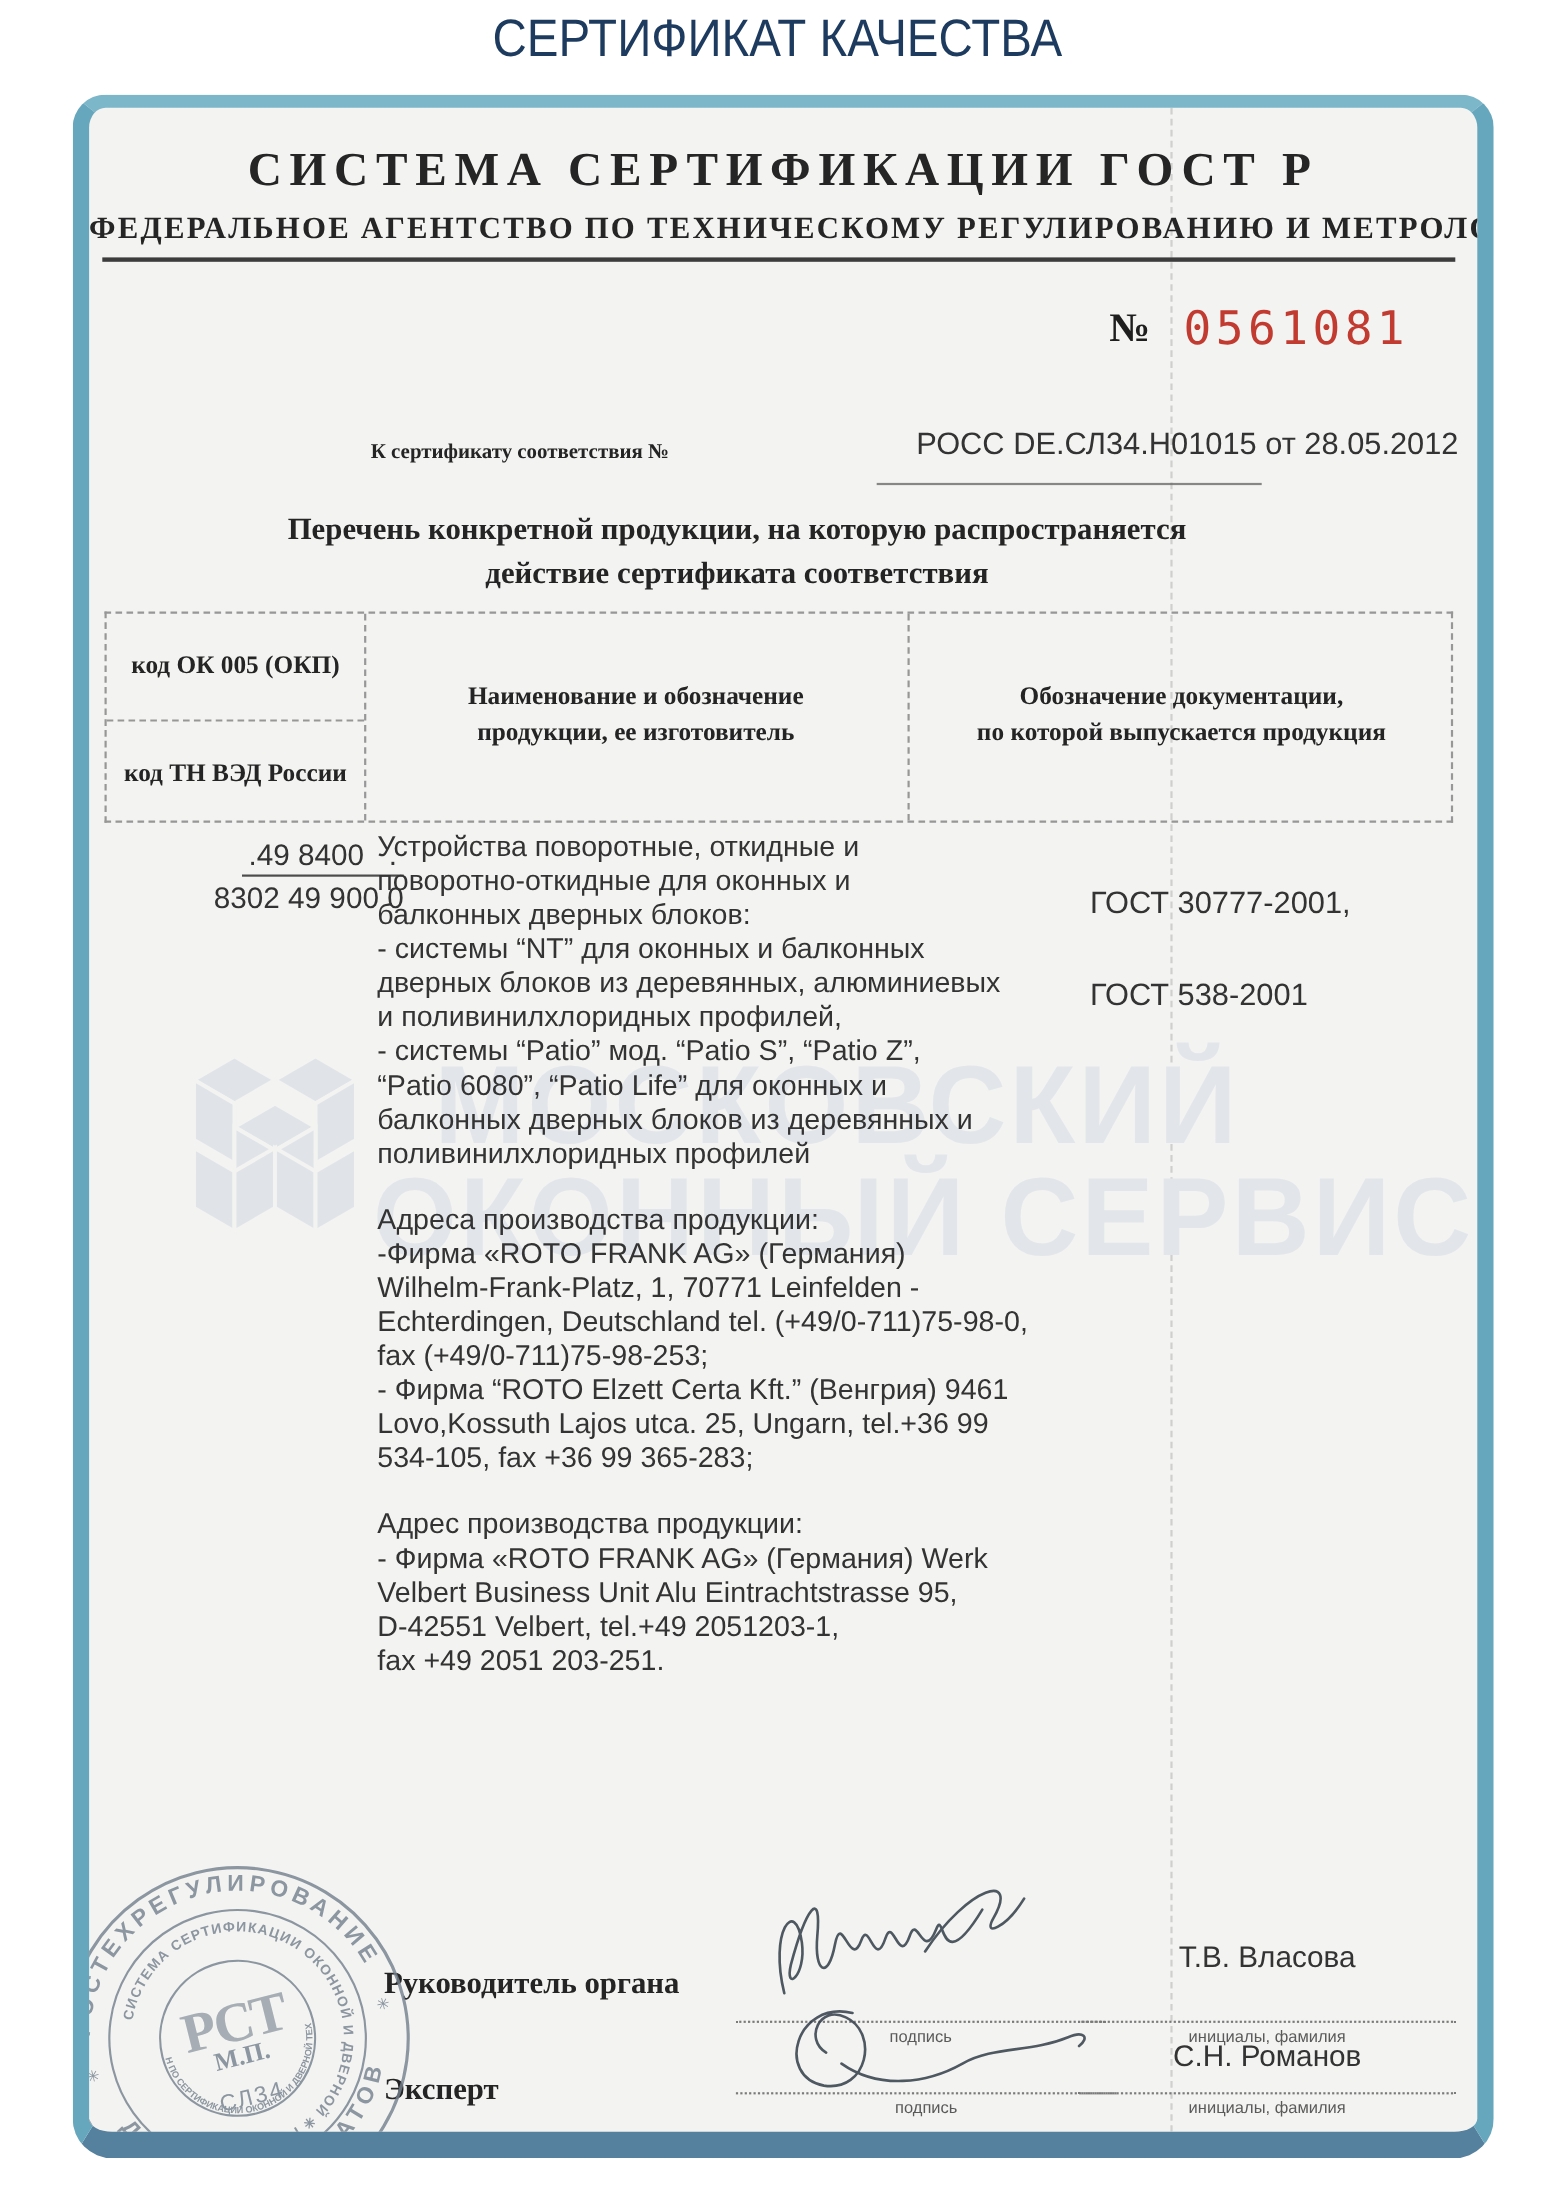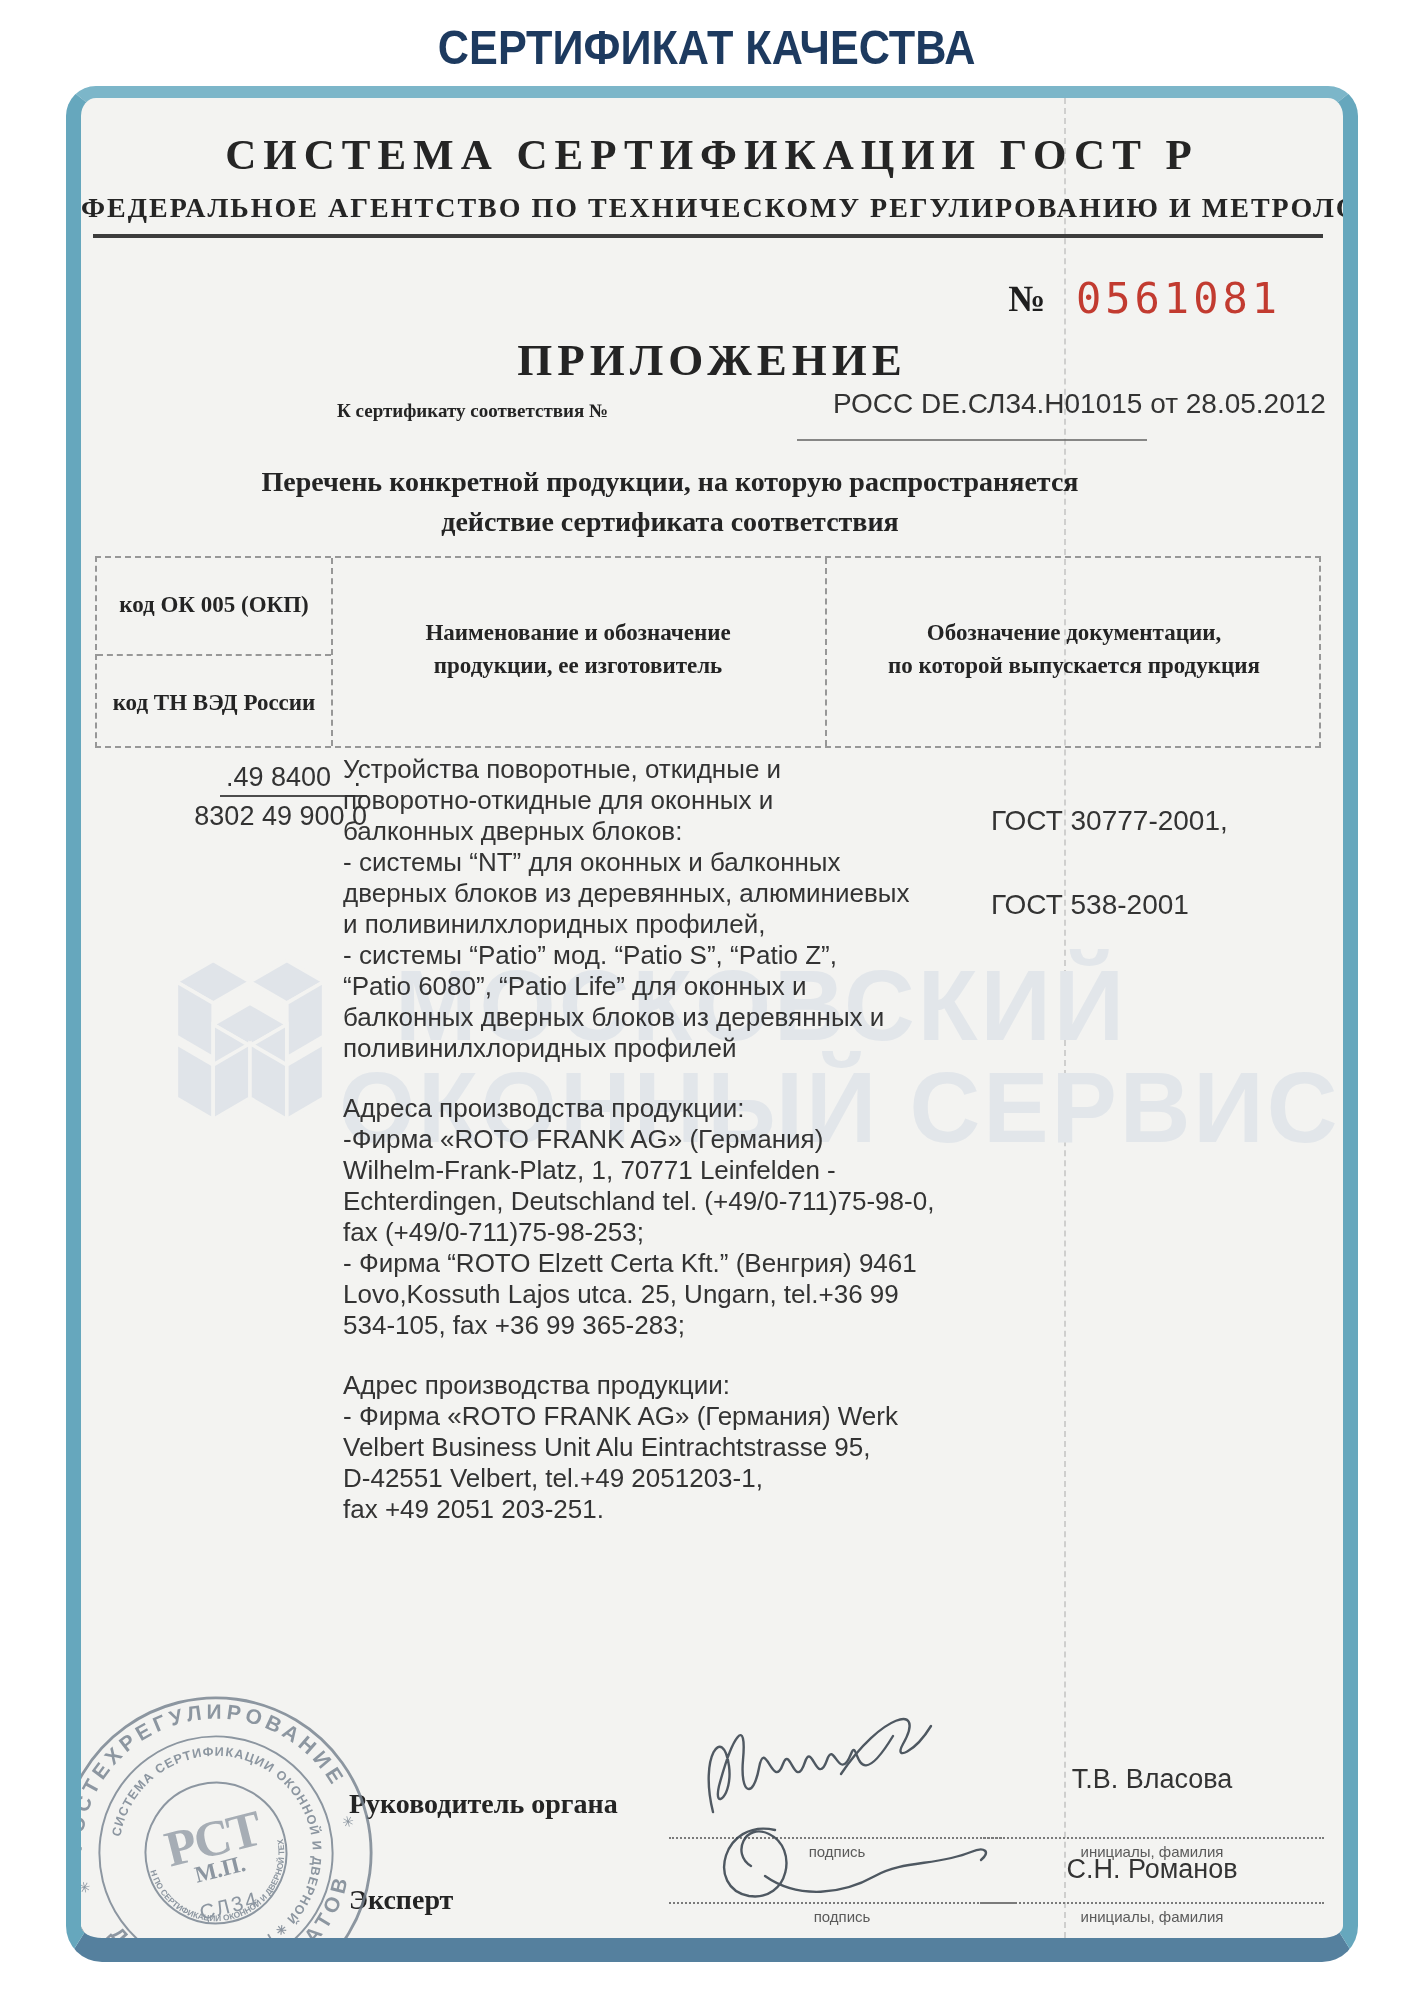--- a/index.html
+++ b/index.html
@@ -9,22 +9,22 @@
     --watermark:#e2e6ea;
   }
   *{margin:0;padding:0;box-sizing:border-box;}
   html,body{background:#ffffff;}
   body{
     width:1414px;height:2000px;position:relative;overflow:hidden;
     font-family:"Liberation Sans",sans-serif;color:#2b2b2b;
   }
   
   .page-title{
-    position:absolute;top:20px;left:0;right:0;text-align:center;
-    font-family:"Liberation Sans",sans-serif;font-weight:700;font-size:48px;
+    position:absolute;top:8px;left:0;right:0;text-align:center;
+    font-family:"Liberation Sans",sans-serif;font-weight:400;font-size:48px;
     color:var(--title,#1d3a5f);letter-spacing:0px;
   }
   .page-title .tt{display:inline-block;transform:scaleX(.9);transform-origin:center;}
   
   .card{
     position:absolute;left:66px;top:86px;width:1292px;height:1876px;
     border-style:solid;border-color:#7cb6c9 var(--accent-border,#66a7bd) #55809e var(--accent-border,#66a7bd);
     border-width:12px 15px 24px 15px;border-radius:30px 30px 36px 36px;
     background:#f3f3f1;overflow:hidden;
   }
@@ -168,21 +168,20 @@
 
       <div class="hdr1">СИСТЕМА СЕРТИФИКАЦИИ ГОСТ Р</div>
       <div class="hdr2">ФЕДЕРАЛЬНОЕ АГЕНТСТВО ПО ТЕХНИЧЕСКОМУ РЕГУЛИРОВАНИЮ И МЕТРОЛОГИИ</div>
       <div class="hrule"></div>
 
       <div class="numrow">
         <span class="num-label">№</span>
         <span class="num-value">0561081</span>
       </div>
 
-      <div class="appendix">ПРИЛОЖЕНИЕ</div>
 
       <div class="certrow-label">К сертификату соответствия №</div>
       <div class="certrow-value">РОСС DE.СЛ34.Н01015 от 28.05.2012</div>
       <div class="certrow-line"></div>
 
       <div class="list-heading">Перечень конкретной продукции,  на которую распространяется
 действие сертификата соответствия</div>
 
       <div class="tbl">
         <div class="tbl-v1"></div>

